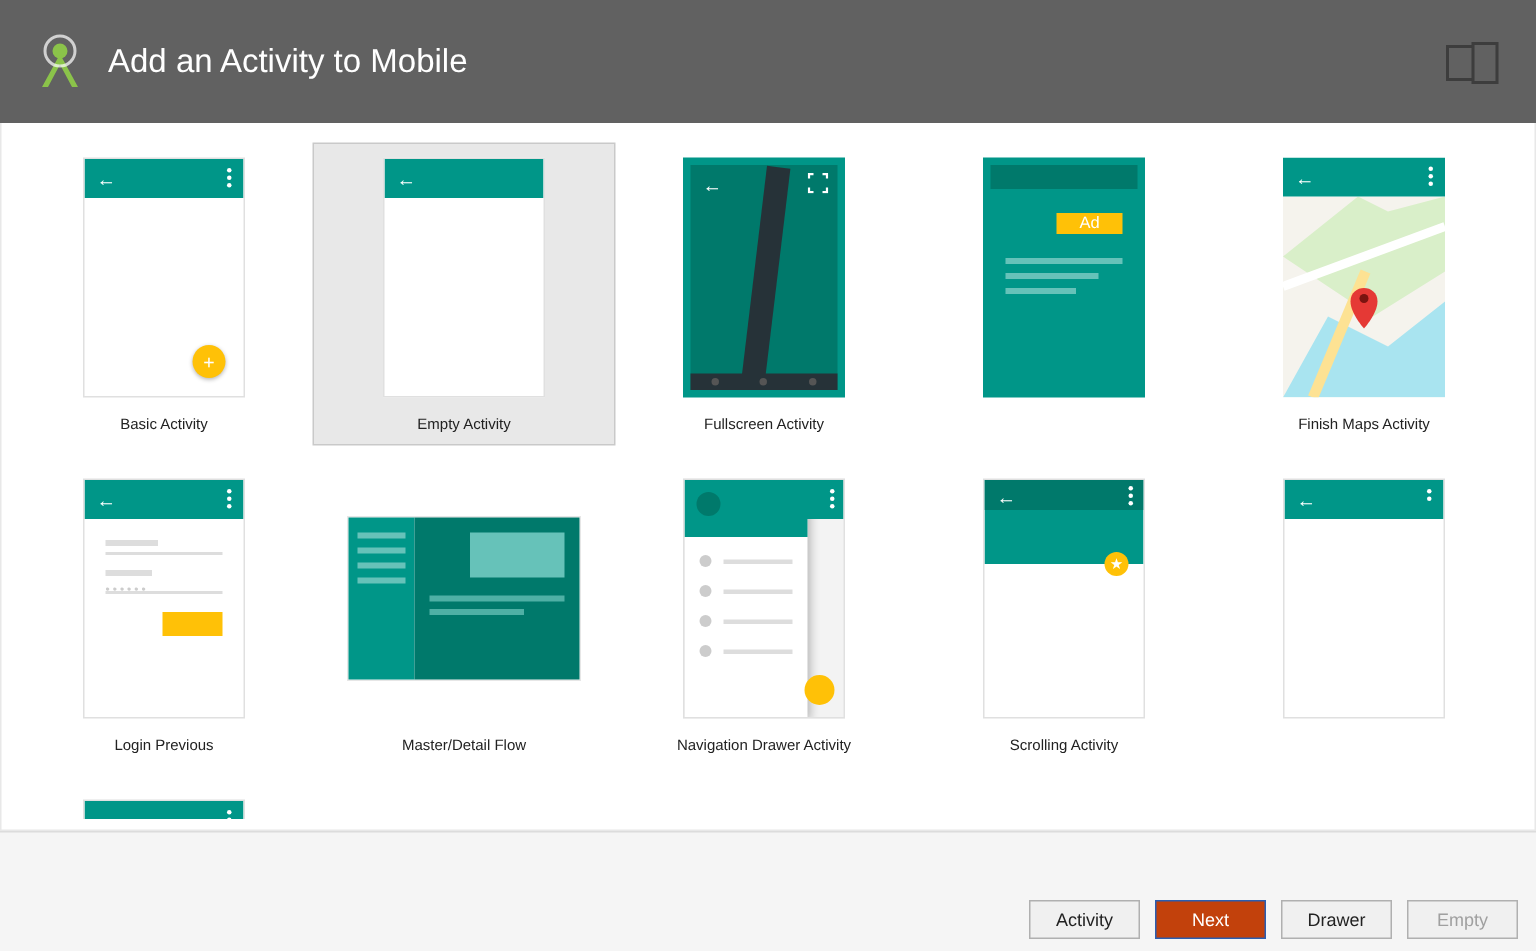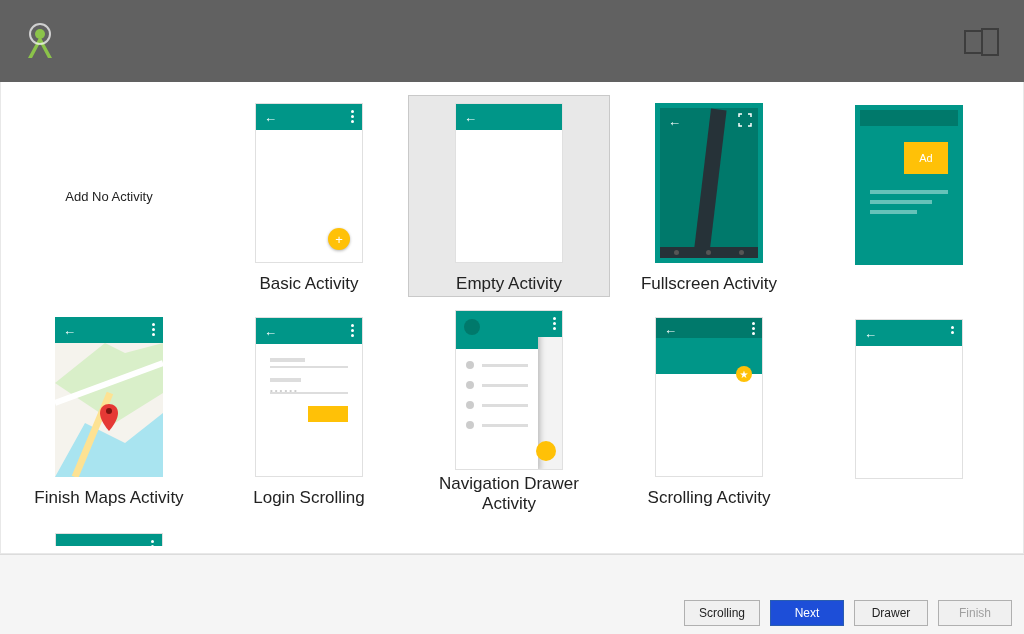--- a/index.html
+++ b/index.html
@@ -61,21 +61,21 @@
   outline: 1px solid #c9c9c9;
 }
 .thumb {
   width: 200px;
   height: 178px;
   display:flex;
   align-items:center;
   justify-content:center;
 }
 .label {
-  font-size: 17px;
+  font-size: 10px;
   color: #222;
   text-align: center;
   padding: 4px 4px 2px 4px;
 }
 .no-activity .label {
   font-size: 13px;
 }
 .footer {
   height: 82px;
   background: #f5f5f5;
@@ -91,21 +91,21 @@
   height: 26px;
   border: 1px solid #b0b0b0;
   background: #f0f0f0;
   font-size: 12px;
   color: #222;
   padding: 0 14px;
   cursor: pointer;
 }
 .btn:disabled { color: #a0a0a0; cursor: default; }
 .btn.primary {
-  background: #1d4ed8;
+  background: #c2410c;
   border: 1px solid #2a5db0;
   color: #fff;
 }
 
 .phone {
   width: 108px; height: 160px;
   border: 1px solid #e0e0e0;
   background: #fff;
   position: relative;
   overflow: hidden;
@@ -139,37 +139,32 @@
 <body>
 
 <div class="header">
   <span class="logo">
     <svg width="40" height="40" viewBox="0 0 40 40">
       <circle cx="20" cy="13" r="5" fill="#8bc34a"></circle>
       <path d="M20 15 L8 37 L12 37 L20 22 L28 37 L32 37 Z" fill="#8bc34a"></path>
       <circle cx="20" cy="13" r="10" fill="none" stroke="#ffffff" stroke-width="2" opacity="0.7"></circle>
     </svg>
   </span>
+  <div class="title">Add an Activity to Mobile</div>
   <span class="device-icon">
     <svg width="36" height="28" viewBox="0 0 36 28">
       <rect x="1" y="3" width="22" height="22" fill="none" stroke="#3d3d3d" stroke-width="2"></rect>
       <rect x="18" y="1" width="16" height="26" fill="#616161" stroke="#3d3d3d" stroke-width="2"></rect>
     </svg>
   </span>
 </div>
 
 <div class="body">
   <div class="viewport">
     <div class="grid" id="grid">
-        <div class="cell no-activity" style="justify-content: center;">
-          <div class="thumb" style="height: 0px;">
-            <div style="width:108px;height:160px"></div>
-          </div>
-          <div class="label" style="padding: 0px;">Add No Activity</div>
-        </div>
         <div class="cell">
           <div class="thumb">
   <div class="phone">
     <div class="bar">
                 <span class="back">←</span>
       <span class="menu">
                   <span></span>
                   <span></span>
                   <span></span>
                 </span>
@@ -208,21 +203,21 @@
     </div>
   </div>
 </div>
           <div class="label">Fullscreen Activity</div>
         </div>
         <div class="cell">
           <div class="thumb">
   <div class="phone" style="background:#009688;border:none;padding:5px 5px 5px 5px">
     <div style="height:16px;background:#00796b"></div>
     <div style="padding:10px">
-      <div style="background:#ffc107;color:#fff;font-size:11px;width:44px;height:32px;display:flex;align-items:center;justify-content:center;margin:6px 0 16px auto">Ad</div>
+      <div style="background:#ffc107;color:#fff;font-size:11px;width:44px;height:14px;display:flex;align-items:center;justify-content:center;margin:6px 0 16px auto">Ad</div>
       <div style="height:4px;background:#66c2b9;margin-bottom:6px"></div>
       <div style="height:4px;background:#66c2b9;margin-bottom:6px;width:80%"></div>
       <div style="height:4px;background:#66c2b9;width:60%"></div>
     </div>
   </div>
 </div>
         </div>
         <div class="cell">
           <div class="thumb">
   <div class="phone" style="border:none">
@@ -261,21 +256,39 @@
     <div style="padding:14px 14px">
       <div style="height:4px;background:#ddd;width:45%;margin-bottom:4px"></div>
       <div style="height:2px;background:#ddd;width:100%;margin-bottom:10px"></div>
       <div style="height:4px;background:#ddd;width:40%;margin-bottom:4px"></div>
       <div style="height:4px;letter-spacing:2px;color:#ccc;font-size:8px">••••••</div>
       <div style="height:2px;background:#ddd;width:100%;margin:2px 0 12px"></div>
       <div style="height:16px;width:40px;background:#ffc107;margin-left:auto"></div>
     </div>
   </div>
 </div>
-          <div class="label">Login Scrolling</div>
+          <div class="label">Login Previous</div>
+        </div>
+        <div class="cell">
+          <div class="thumb">
+  <div style="width:156px;height:110px;display:flex;border:1px solid #e6e6e6">
+    <div style="width:44px;background:#009688;padding:10px 6px">
+      <div style="height:4px;background:#66c2b9;margin-bottom:6px"></div>
+      <div style="height:4px;background:#66c2b9;margin-bottom:6px"></div>
+      <div style="height:4px;background:#66c2b9;margin-bottom:6px"></div>
+      <div style="height:4px;background:#66c2b9"></div>
+    </div>
+    <div style="flex:1;background:#00796b;padding:10px">
+      <div style="height:30px;background:#66c2b9;margin:0 0 12px auto;width:70%"></div>
+      <div style="height:4px;background:#4fb0a5;margin-bottom:5px"></div>
+      <div style="height:4px;background:#4fb0a5;width:70%"></div>
+    </div>
+  </div>
+</div>
+          <div class="label">Master/Detail Flow</div>
         </div>
         <div class="cell">
           <div class="thumb">
   <div class="phone" style="background:#f3f3f3">
     <div style="position:absolute;right:0;top:0;width:26px;height:26px;background:#009688">
       <span style="position:absolute;right:6px;top:6px;display:flex;flex-direction:column;gap:2px">
                   <span style="width:3px;height:3px;background:#fff;border-radius:50%"></span>
                   <span style="width:3px;height:3px;background:#fff;border-radius:50%"></span>
                   <span style="width:3px;height:3px;background:#fff;border-radius:50%"></span>
                 </span>
@@ -349,17 +362,17 @@
                 </span>
               </div>
             </div>
           </div>
         </div>
       </div>
   </div>
 </div>
 
 <div class="footer">
-  <button class="btn">Scrolling</button>
+  <button class="btn">Activity</button>
   <button class="btn primary">Next</button>
   <button class="btn">Drawer</button>
-  <button class="btn" disabled="">Finish</button>
+  <button class="btn" disabled="">Empty</button>
 </div>
 
 </body></html>

